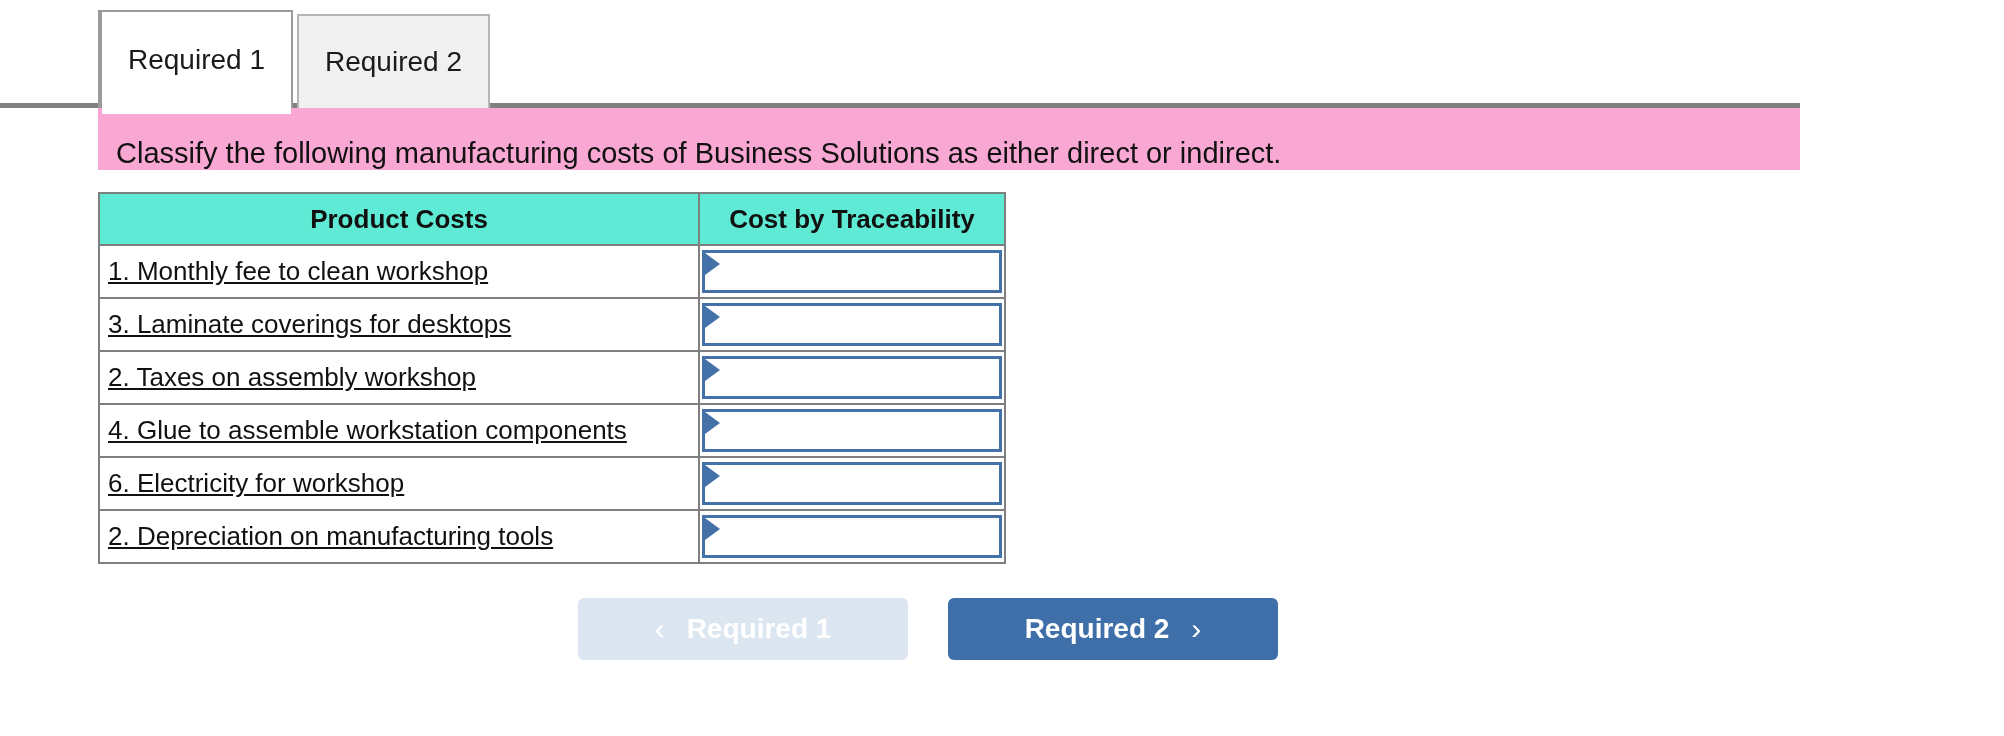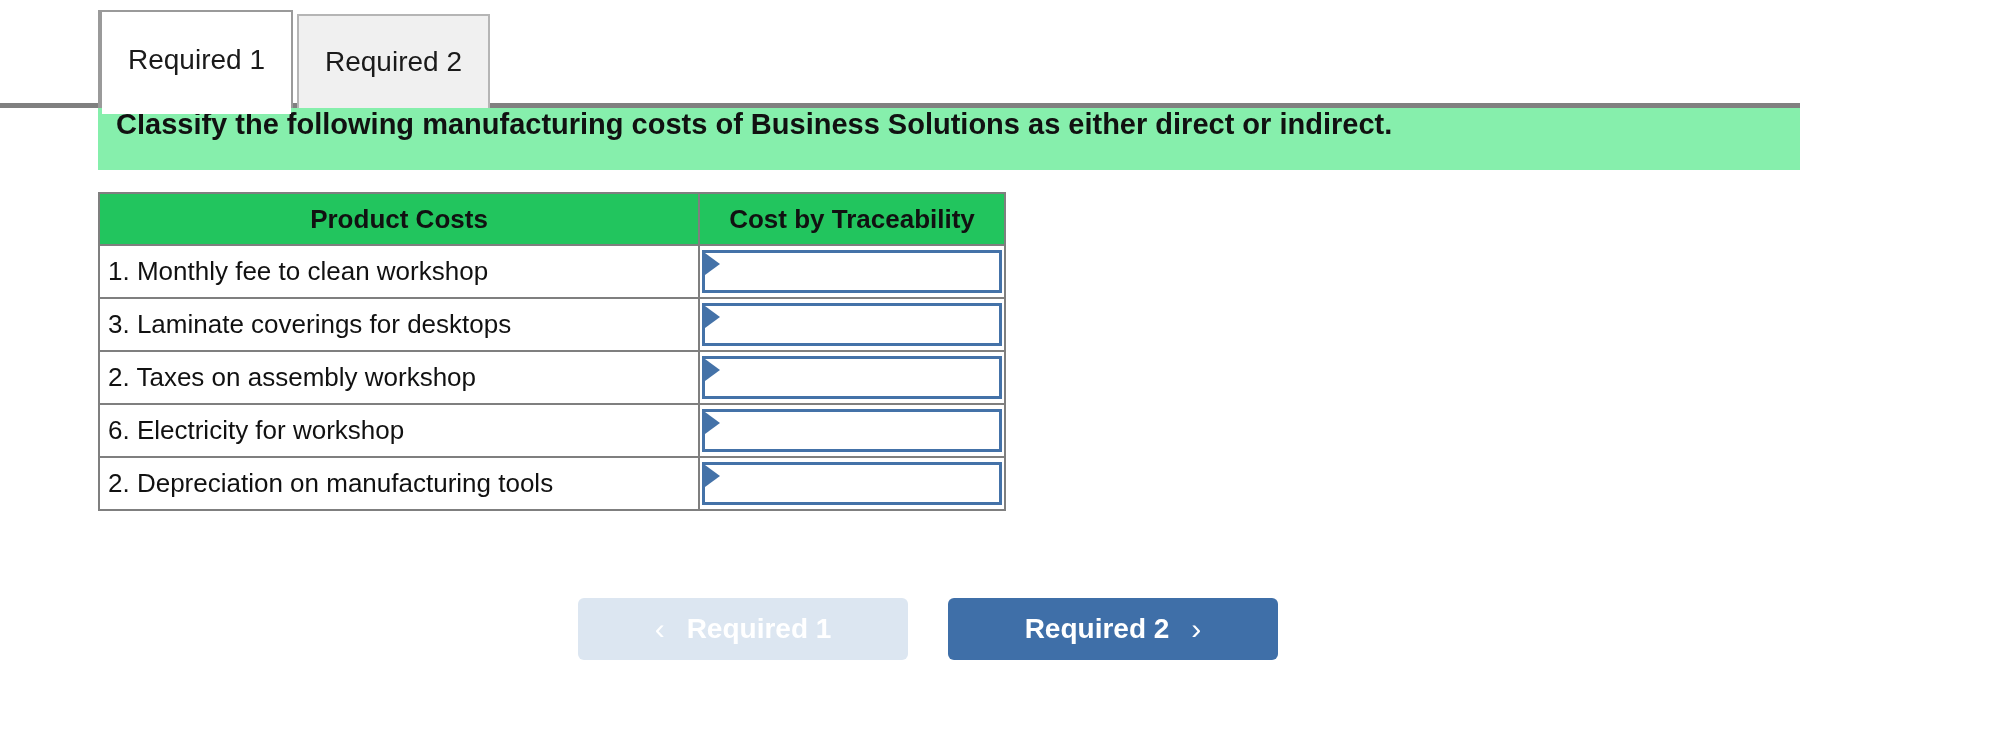--- a/index.html
+++ b/index.html
@@ -74,24 +74,23 @@
     background: #ffffff;
   }
 
   
   .instruction-bar {
     position: absolute;
     left: 98px;
     top: 108px;
     width: 1702px;
     height: 62px;
-    background: #86efac;
-    display: flex;
-    align-items: flex-start;
-    font-weight: bold;
+    background: #f9a8d4;
+    display: flex;
+    align-items: flex-end;
   }
   .instruction-text {
     font-size: 29px;
     color: #111111;
     padding-left: 18px;
     white-space: nowrap;
   }
 
   
   .cost-table {
@@ -103,35 +102,36 @@
     table-layout: fixed;
   }
   .cost-table th,
   .cost-table td {
     border: 2px solid #7f7f7f;
     padding: 0;
     height: 47px;
     vertical-align: middle;
   }
   .cost-table th {
-    background: #22c55e;
+    background: #5eead4;
     font-size: 26px;
     font-weight: bold;
     color: #111111;
     text-align: center;
     height: 50px;
   }
   .col-label { width: 600px; }
   .col-input { width: 306px; }
   .cost-table td.label-cell {
     font-size: 26px;
     color: #111111;
     padding-left: 8px;
     background: #ffffff;
     white-space: nowrap;
+    text-decoration: underline;
   }
   .cost-table td.input-cell {
     background: #ffffff;
     padding: 2px 2px 2px 2px;
     position: relative;
   }
 
   .dropdown-box {
     box-sizing: border-box;
     width: 100%;
@@ -255,20 +255,29 @@
     <tr>
       <td class="label-cell">2. Taxes on assembly workshop</td>
       <td class="input-cell">
         <div class="dropdown-box">
           <span class="dropdown-marker"></span>
           <span class="dropdown-value"></span>
         </div>
       </td>
     </tr>
     <tr>
+      <td class="label-cell">4. Glue to assemble workstation components</td>
+      <td class="input-cell">
+        <div class="dropdown-box">
+          <span class="dropdown-marker"></span>
+          <span class="dropdown-value"></span>
+        </div>
+      </td>
+    </tr>
+    <tr>
       <td class="label-cell">6. Electricity for workshop</td>
       <td class="input-cell">
         <div class="dropdown-box">
           <span class="dropdown-marker"></span>
           <span class="dropdown-value"></span>
         </div>
       </td>
     </tr>
     <tr>
       <td class="label-cell">2. Depreciation on manufacturing tools</td>

